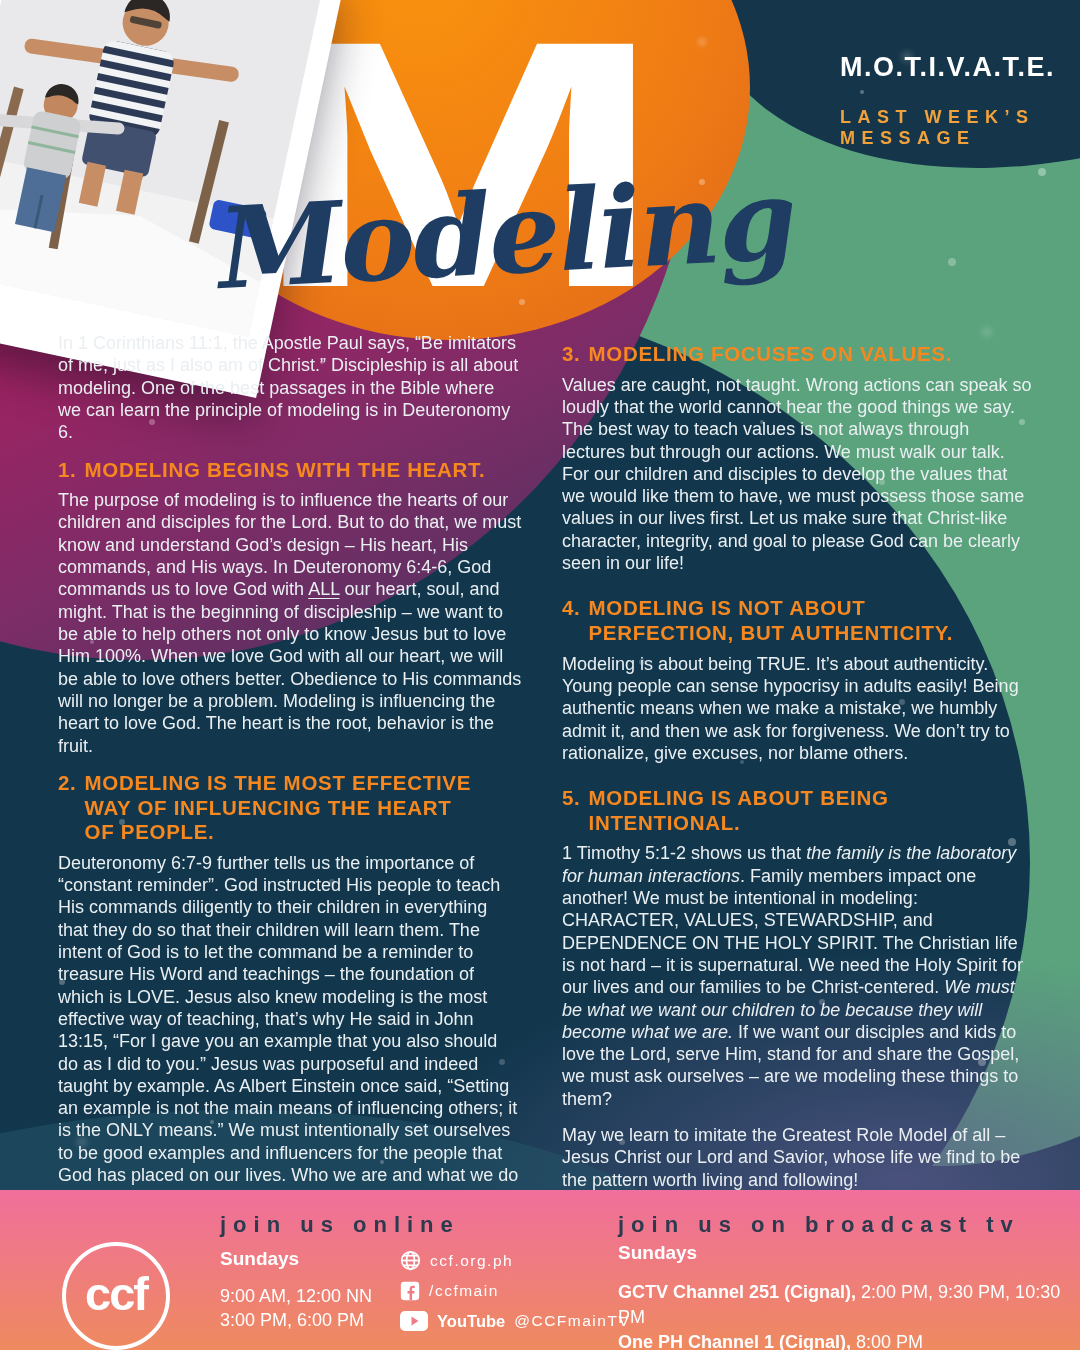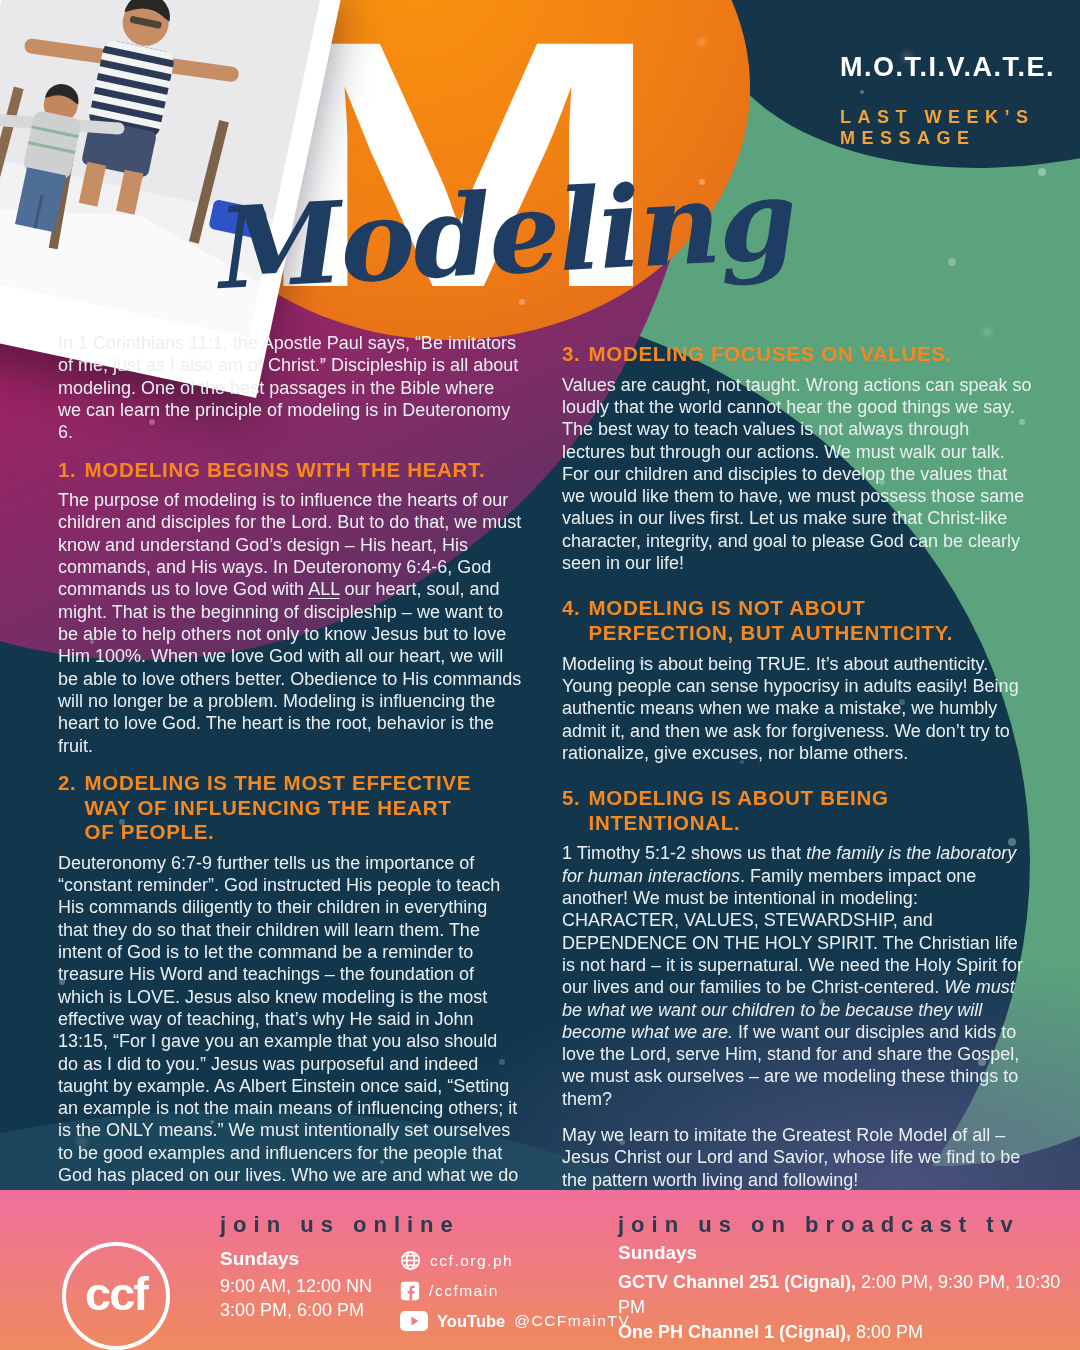--- a/index.html
+++ b/index.html
@@ -114,21 +114,21 @@
   .ccf-logo{
     position:absolute;left:62px;top:52px;width:108px;height:108px;border-radius:50%;
     border:4px solid #fff;box-sizing:border-box;display:flex;align-items:center;justify-content:center;
     font-size:47px;font-weight:700;letter-spacing:-2px;padding-bottom:6px;
   }
   .f-block{position:absolute;top:22px;}
   .f-online{left:220px;}
   .f-broadcast{left:618px;}
   .f-heading{font-size:22px;font-weight:700;letter-spacing:7px;color:#2b3a4e;margin:0;}
   .f-row{display:flex;margin-top:10px;}
-  .f-day{font-size:19px;font-weight:700;margin:0 0 4px;}
+  .f-day{font-size:19px;font-weight:700;margin:0 0 14px;}
   .f-times{font-size:18px;line-height:1.35;}
   .f-socials{margin-left:28px;display:flex;flex-direction:column;gap:10px;margin-top:2px;}
   .social{display:flex;align-items:center;gap:9px;font-size:15.5px;letter-spacing:1.5px;}
   .social svg{display:block;}
   .yt-word{font-weight:700;font-size:16.5px;letter-spacing:0;}
   .f-sched{font-size:18px;line-height:1.38;margin-top:2px;}
   .f-sched b{font-weight:700;}
 </style>
 </head>
 <body>

